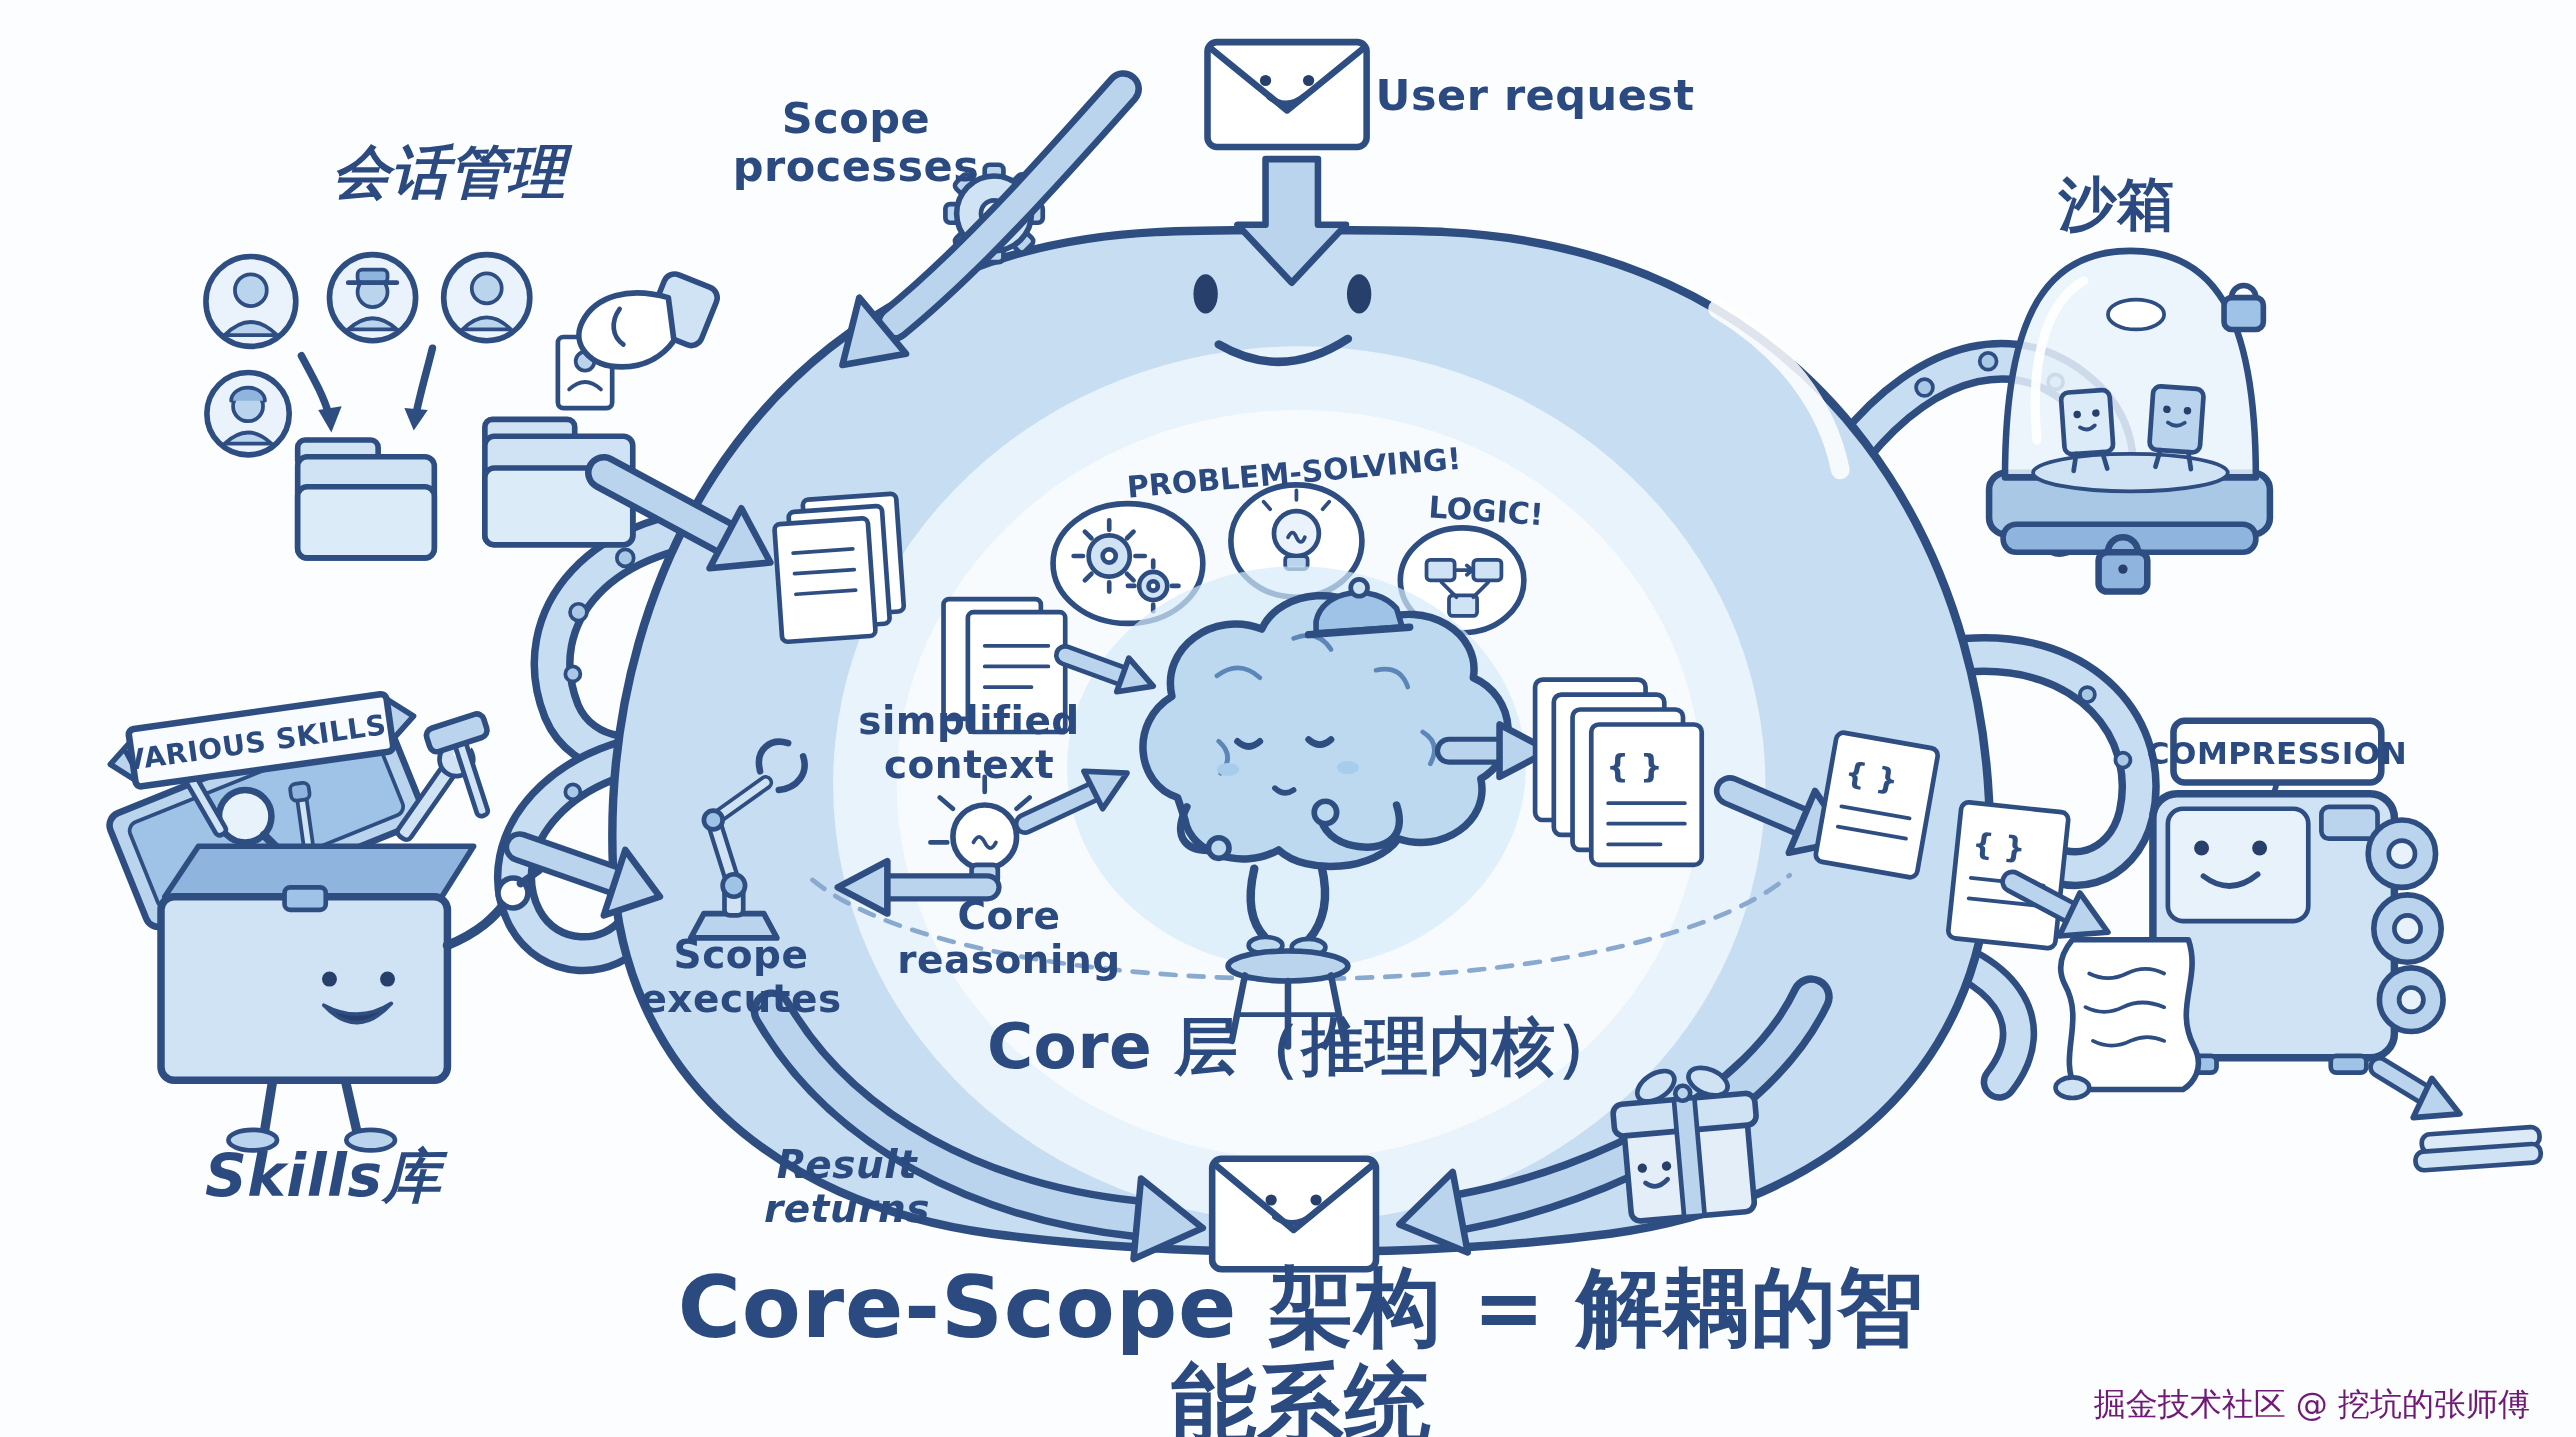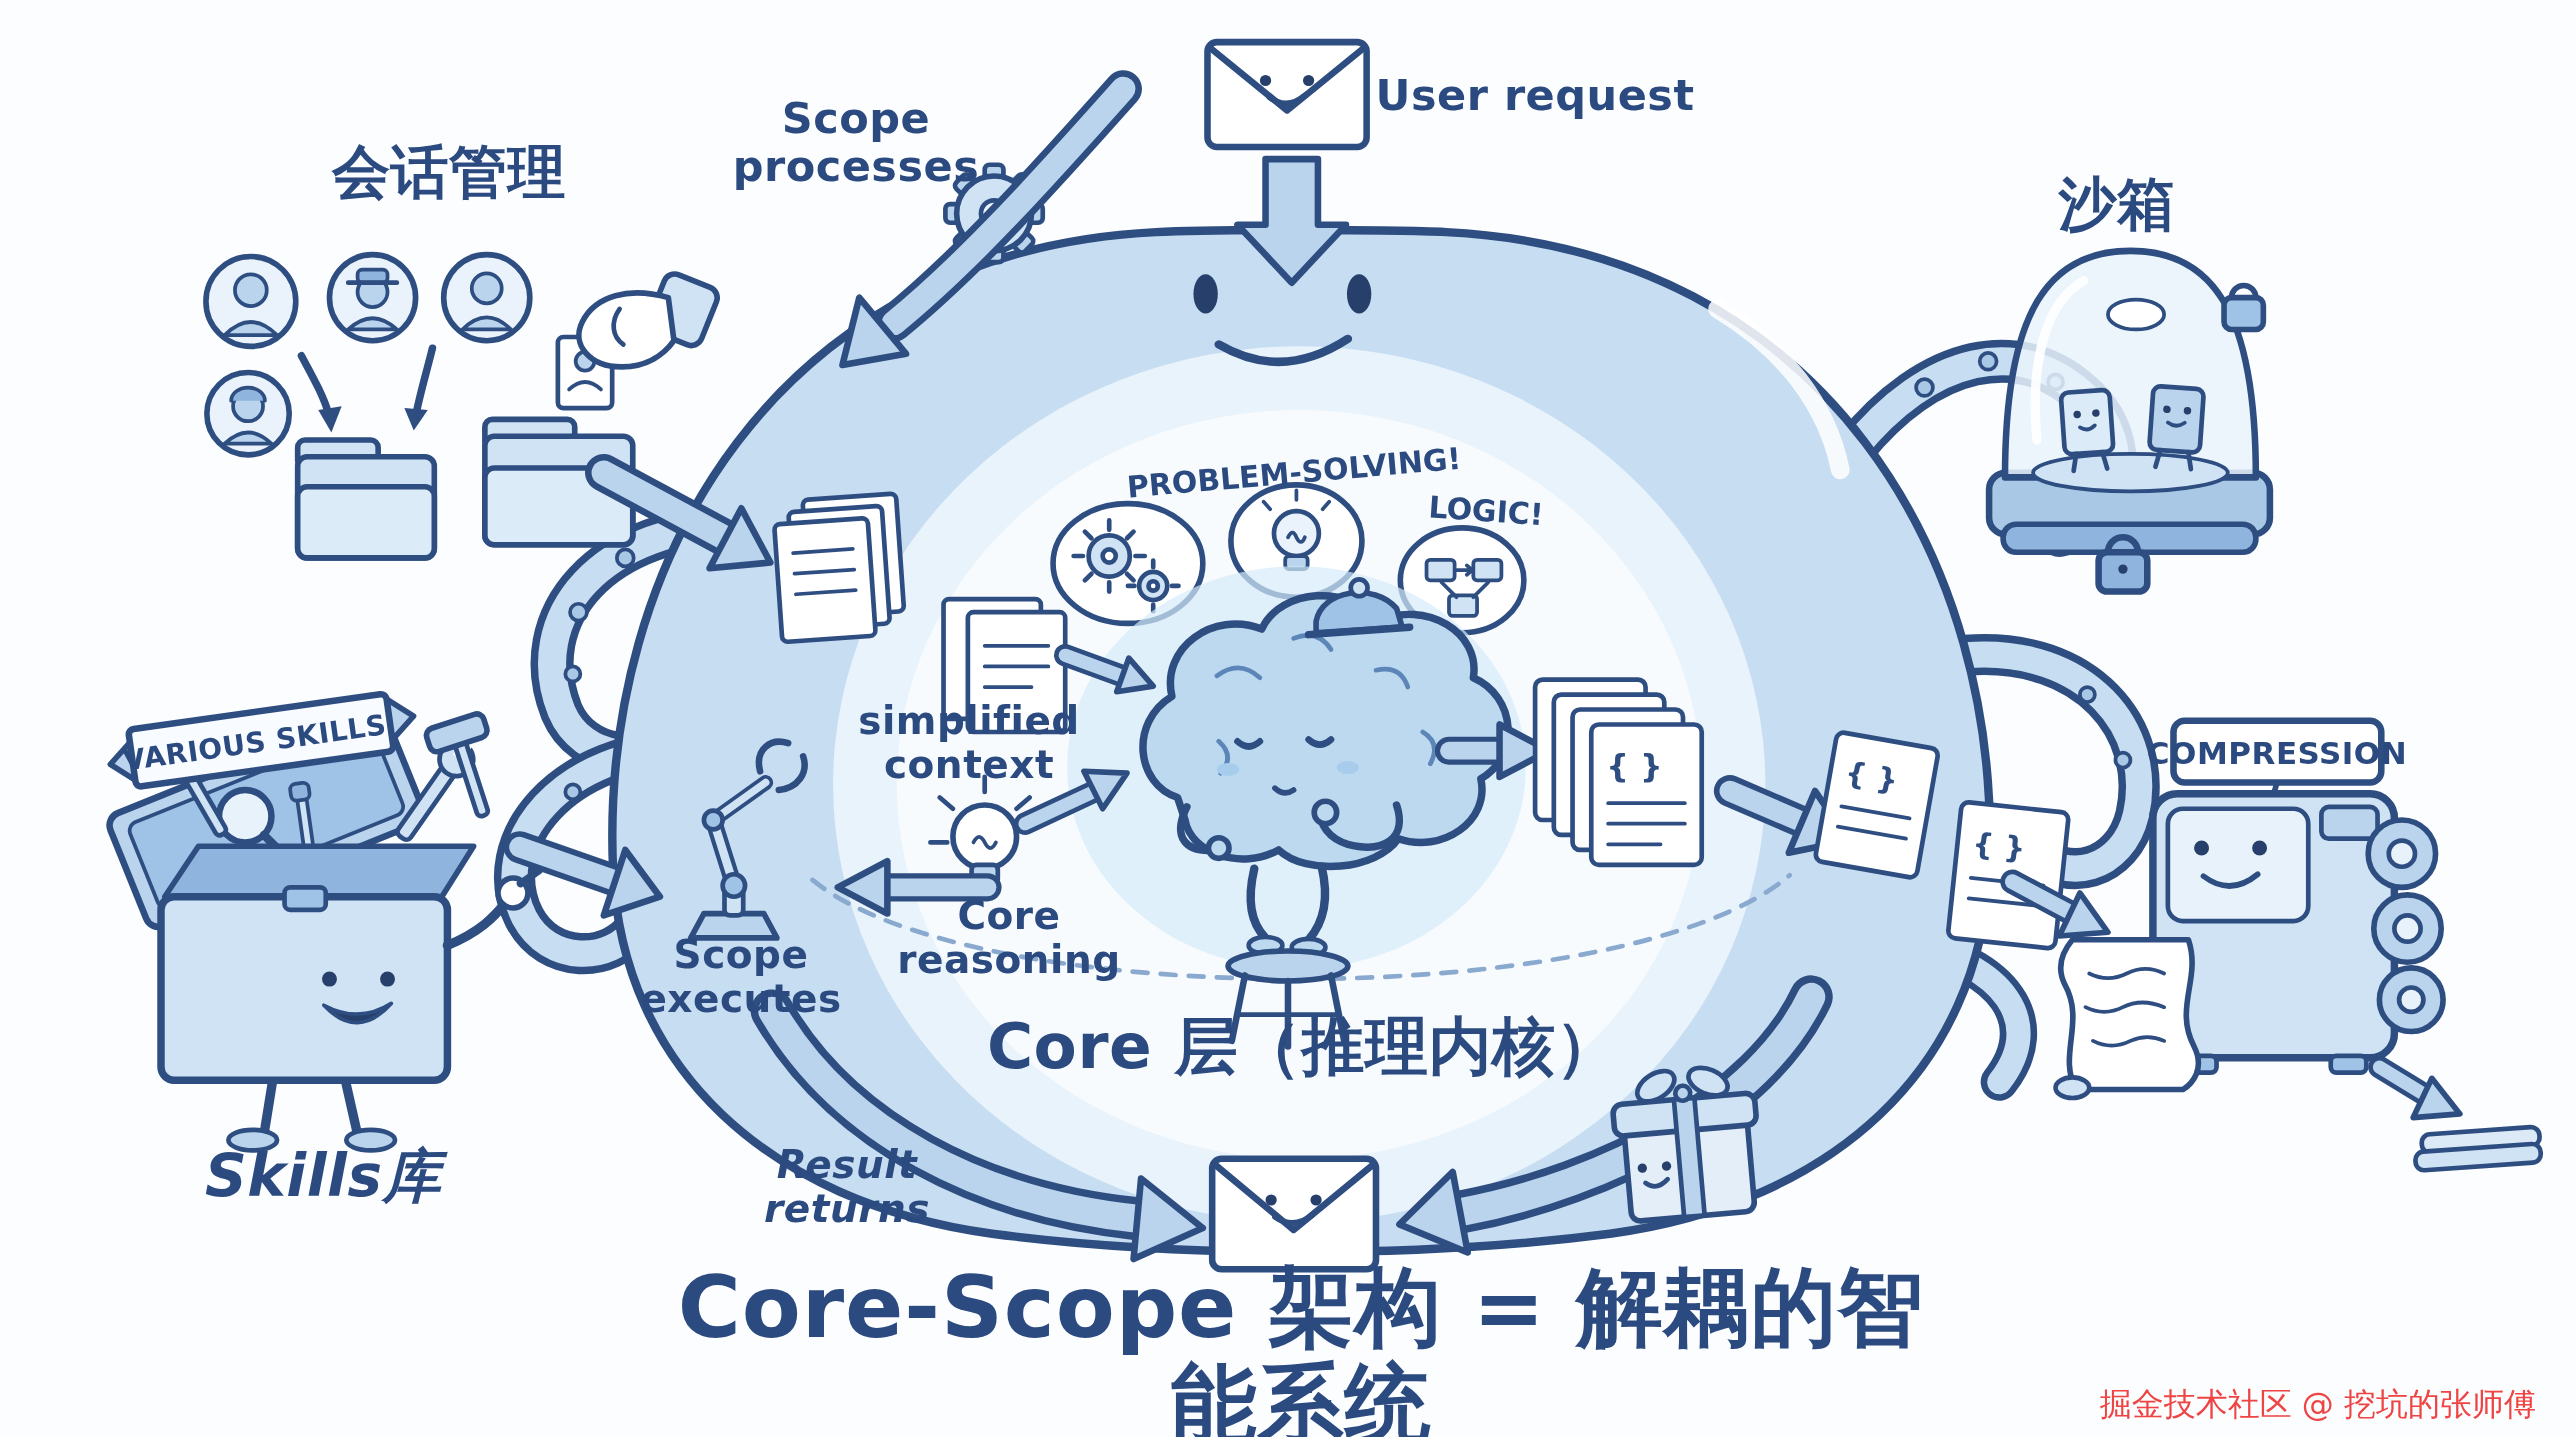--- a/index.html
+++ b/index.html
@@ -23,22 +23,22 @@
   }
   .lbl.rot-5{transform:translate(-50%,-50%) rotate(-5deg);}
   .lbl.rot4{transform:translate(-50%,-50%) rotate(4deg);}
   .lbl.rot-8{transform:translate(-50%,-50%) rotate(-8deg);}
   .cjk-big{font-size:58px;}
   .en-big{font-size:43px;}
   .inner{font-size:39px;}
   .tiny{font-size:30px;letter-spacing:0;}
   .title{font-size:86px;letter-spacing:0.9px;}
   .watermark{
-    position:absolute;right:40px;top:1383px;
-    color:#ef4444;font-size:32px;font-weight:400;
+    position:absolute;right:46px;top:1383px;
+    color:#701a75;font-size:32px;font-weight:400;
   }
 </style>
 </head>
 <body>
 
 <div id="stage">
 
 <svg id="art" viewBox="0 0 2752 1536" xmlns="http://www.w3.org/2000/svg">
 <g stroke="#2e4e82" stroke-width="7" fill="none" stroke-linecap="round" stroke-linejoin="round">
 
@@ -495,21 +495,21 @@
     <g>
       <circle cx="1754" cy="1244" r="5" fill="#27406b" stroke="none"></circle>
       <circle cx="1780" cy="1244" r="5" fill="#27406b" stroke="none"></circle>
       <path d="M 1756 1260 Q 1767 1270 1780 1258" stroke-width="5"></path>
     </g>
   </g>
 
 </g>
 </svg>
 
-<div class="lbl cjk-big" style="left:449px;top:172px;">会话管理</div>
+<div class="lbl cjk-big" style="left:449px;top:172px;font-style:italic;">会话管理</div>
 
 <div class="lbl en-big" style="left:856px;top:142px;">Scope
 processes</div>
 
 <div class="lbl en-big" style="left:1535px;top:95px;">User request</div>
 
 <div class="lbl cjk-big" style="left:2117px;top:192px;margin-top:12px;">沙箱</div>
 
 <div class="lbl tiny rot-5" style="left:1294px;top:473px;">PROBLEM-SOLVING!</div>
 

